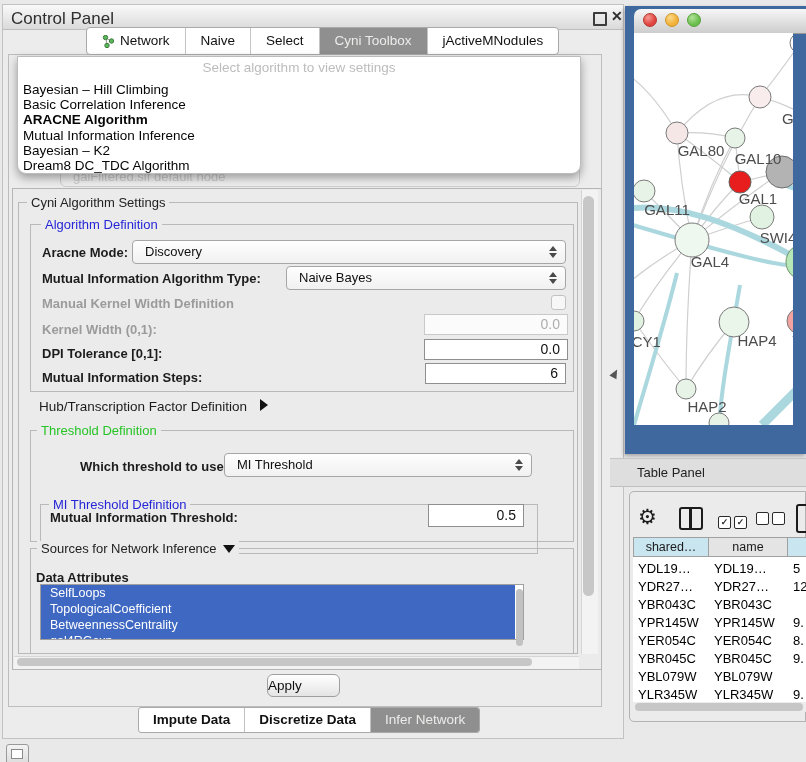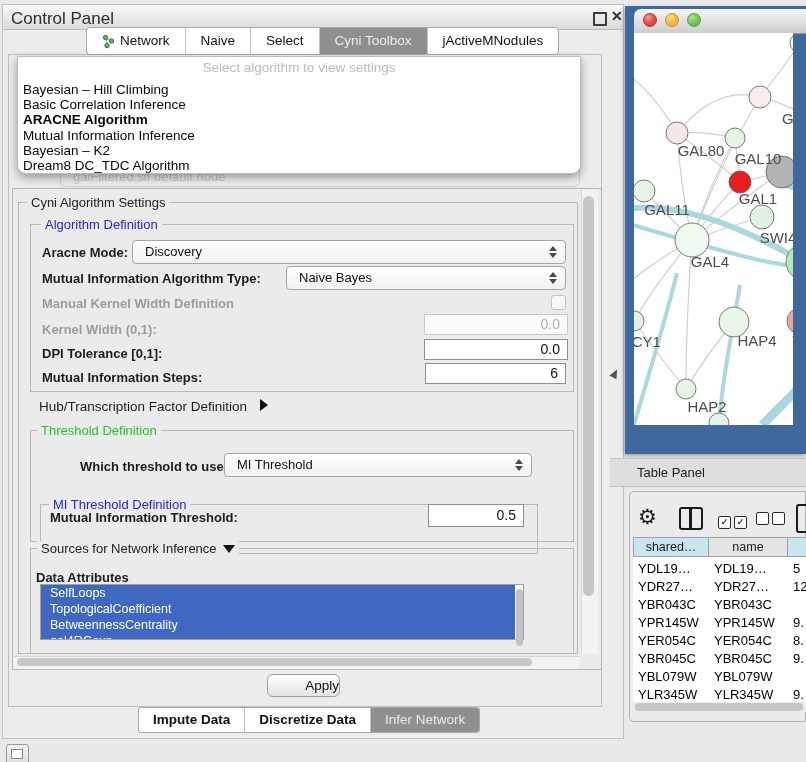--- a/index.html
+++ b/index.html
@@ -44,21 +44,21 @@
   .stepper:before{content:"";position:absolute;left:1px;top:0;border-left:4px solid transparent;border-right:4px solid transparent;border-bottom:5px solid #4a4a4a;}
   .stepper:after{content:"";position:absolute;left:1px;bottom:0;border-left:4px solid transparent;border-right:4px solid transparent;border-top:5px solid #4a4a4a;}
   .field{background:#fff;border:1px solid #8f8f8f;box-sizing:border-box;font-size:14px;color:#111;text-align:right;padding-right:7px;line-height:19px;}
   .field.dsb{border-color:#c9c9c9;background:#fbfbfb;color:#adadad;}
   .checkbox{width:13px;height:13px;border:1px solid #c2c2c2;border-radius:3px;background:#f7f7f7;}
   .tri-right{width:0;height:0;border-top:6px solid transparent;border-bottom:6px solid transparent;border-left:8px solid #111;display:inline-block;}
   .tri-down{width:0;height:0;border-left:6px solid transparent;border-right:6px solid transparent;border-top:8px solid #111;display:inline-block;}
   .listbox{background:#fff;border:1px solid #9f9f9f;box-sizing:border-box;overflow:hidden;}
   .listrow{height:16px;line-height:16px;background:#3f68c2;color:#fff;font-size:12.5px;padding-left:9px;width:465px;}
   .list-thumb{left:516px;top:589px;width:7px;height:57px;background:#c2c2c2;border-radius:4px;}
-  .applybtn{left:267px;top:674px;width:73px;height:23px;background:linear-gradient(#ffffff,#e4e4e4);border:1px solid #9f9f9f;border-radius:6px;font-size:13.5px;color:#111;text-align:right;line-height:22px;box-sizing:border-box;}
+  .applybtn{left:267px;top:674px;width:73px;height:23px;background:linear-gradient(#ffffff,#e4e4e4);border:1px solid #9f9f9f;border-radius:6px;font-size:13.5px;color:#111;text-align:left;line-height:22px;box-sizing:border-box;}
   .btabs{left:138px;top:707px;height:24px;display:flex;background:#fff;border:1px solid #a9a9a9;border-radius:3px;overflow:hidden;}
   .btab{padding:0 14px;line-height:24px;font-size:13.5px;font-weight:bold;color:#111;border-left:1px solid #c0c0c0;}
   .btab:first-child{border-left:none;}
   .btab.sel{background:#8f8f8f;color:#ececea;font-weight:normal;}
 
   
   .net-frame{left:625px;top:6px;width:181px;height:448px;background:#3f689e;box-shadow:-1px 2px 4px rgba(0,0,0,.3);}
   .net-titlebar{left:634px;top:9px;width:172px;height:24px;background:linear-gradient(#f6f6f6,#cdcdcd);border-bottom:1px solid #979797;border-radius:7px 0 0 0;}
   .light{width:14px;height:14px;border-radius:50%;top:4px;}
   .net-canvas{left:634px;top:33px;width:159px;height:392px;background:#fff;}

